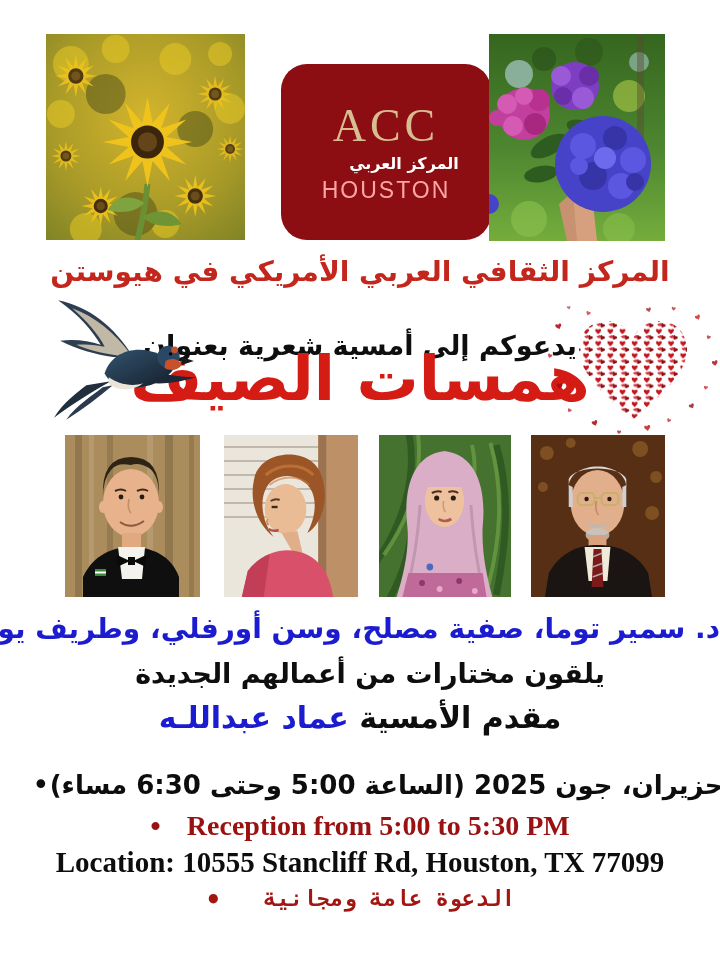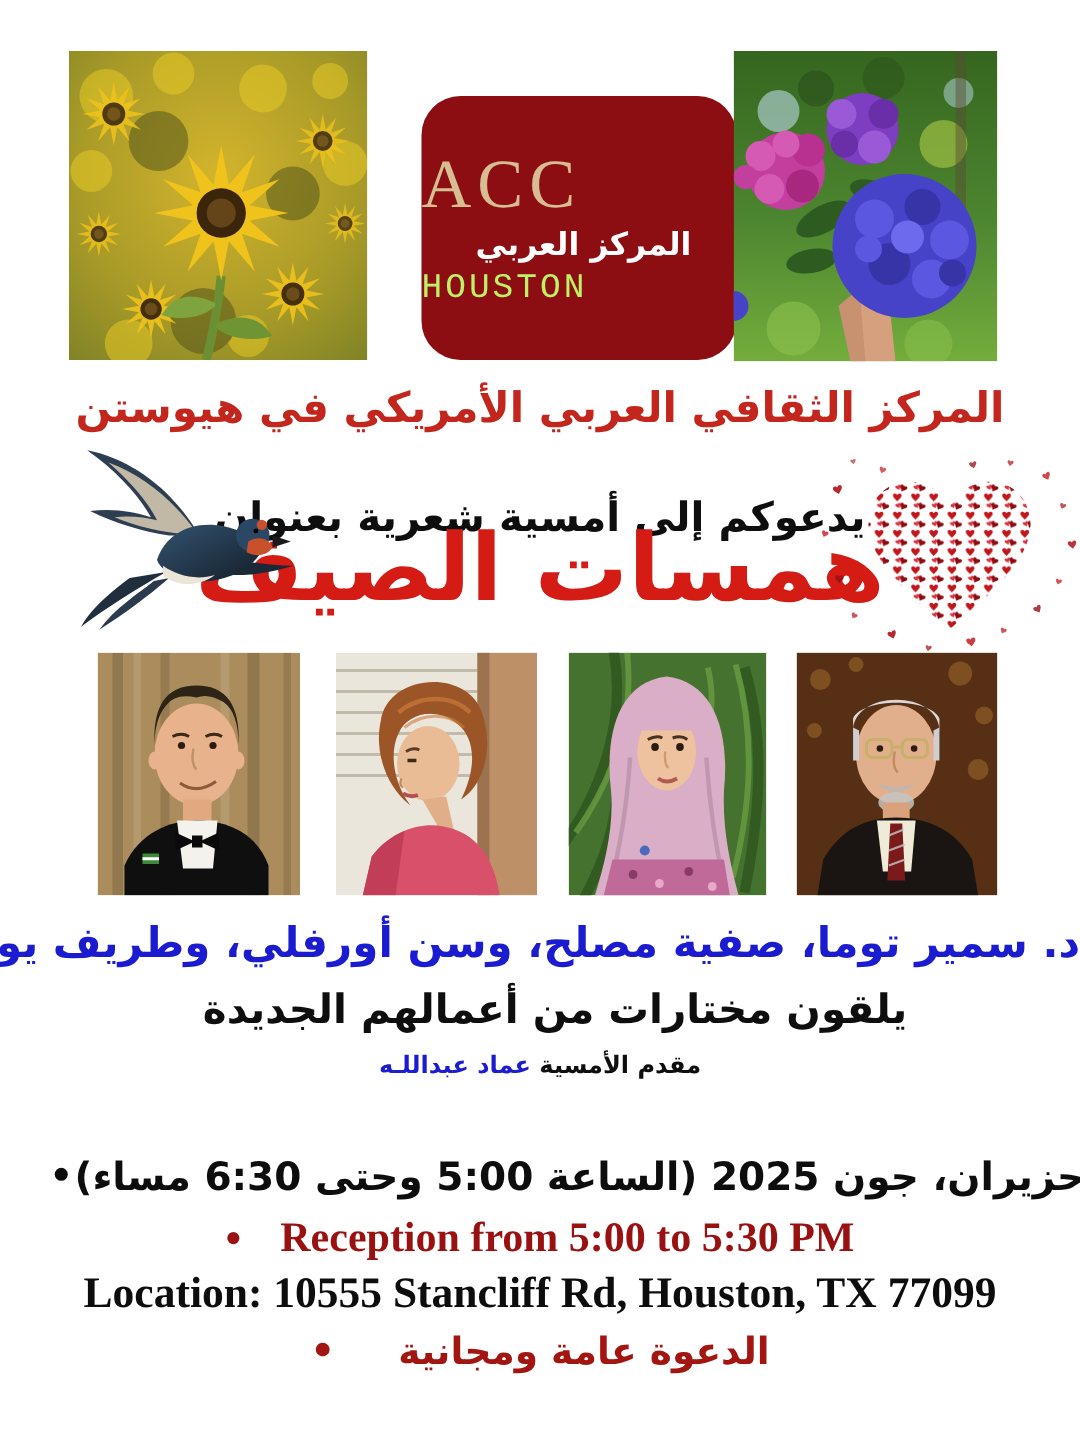--- a/index.html
+++ b/index.html
@@ -7,37 +7,37 @@
   .ph{position:absolute;overflow:hidden;}
   .ph svg{display:block;width:100%;height:100%;}
   .txt{position:absolute;left:0;width:720px;text-align:center;white-space:nowrap;line-height:1.2;}
   .rtl{direction:rtl;}
   .b{font-weight:bold;}
   #org{top:255px;font-size:28px;color:#c3261d;}
   #invite{top:306px;font-size:27px;color:#0e0e0e;margin-top:24px;}
   #title{top:342px;font-size:62px;color:#d41b14;}
   #names{top:612px;font-size:28px;color:#1b1bd0;}
   #works{top:658px;font-size:27px;color:#0e0e0e;padding-left:10px;}
-  #presenter{top:700px;font-size:16px;color:#0e0e0e;}
+  #presenter{top:700px;font-size:30px;color:#0e0e0e;}
   #presenter .blue{color:#1b1bd0;}
   .date-row{position:absolute;top:770px;left:0;width:720px;display:flex;align-items:center;padding:0 26px 0 32px;box-sizing:border-box;}
   .date-row .bullet{font-size:30px;color:#0d0d0d;line-height:1;}
   .date-row .t{flex:1;direction:rtl;text-align:right;font-size:26px;font-weight:bold;color:#0d0d0d;white-space:nowrap;}
   .recep{position:absolute;top:810px;left:0;width:720px;display:flex;justify-content:center;align-items:center;gap:26px;color:#991111;font-weight:bold;font-family:"Liberation Serif",serif;}
   .recep .t{font-size:28px;white-space:nowrap;}
   .recep .bullet{font-size:30px;line-height:1;}
   #loc{top:845px;font-size:29px;font-family:"Liberation Serif",serif;color:#0d0d0d;}
   .free{position:absolute;top:886px;left:0;width:720px;display:flex;justify-content:center;align-items:center;gap:42px;color:#a31510;font-weight:bold;}
-  .free .t{font-size:25px;direction:rtl;white-space:nowrap;}
+  .free .t{font-size:22px;direction:rtl;white-space:nowrap;font-family:Liberation Mono, monospace;}
   .free .bullet{font-size:26px;line-height:1;}
   #logo{position:absolute;left:281px;top:64px;width:210px;height:176px;background:#8c0d12;border-radius:26px;
-        display:flex;flex-direction:column;align-items:flex-start;justify-content:center;gap:7px;}
+        display:flex;flex-direction:column;align-items:center;justify-content:center;gap:7px;}
   .logo-acc{color:#d8bd92;font-size:46px;line-height:1;letter-spacing:4px;font-family:"Liberation Serif",serif;}
-  .logo-ar{color:#ffffff;font-size:21px;line-height:1;font-weight:bold;direction:rtl;margin-left:36px;}
-  .logo-houston{color:#bef264;font-size:23px;line-height:1;letter-spacing:2px;font-family:Liberation Mono, monospace;}
+  .logo-ar{color:#ffffff;font-size:16px;line-height:1;font-weight:bold;direction:rtl;margin-left:36px;}
+  .logo-houston{color:#fca5a5;font-size:23px;line-height:1;letter-spacing:2px;font-family:Liberation Sans, sans-serif;}
 </style>
 </head>
 <body>
 
 <div id="flyer">
 
   <div class="ph" style="left:46px;top:34px;width:199px;height:206px;">
     <svg viewBox="0 0 200 206" preserveAspectRatio="none">
       <defs>
         <radialGradient id="sfbg" cx="50%" cy="40%" r="80%">

